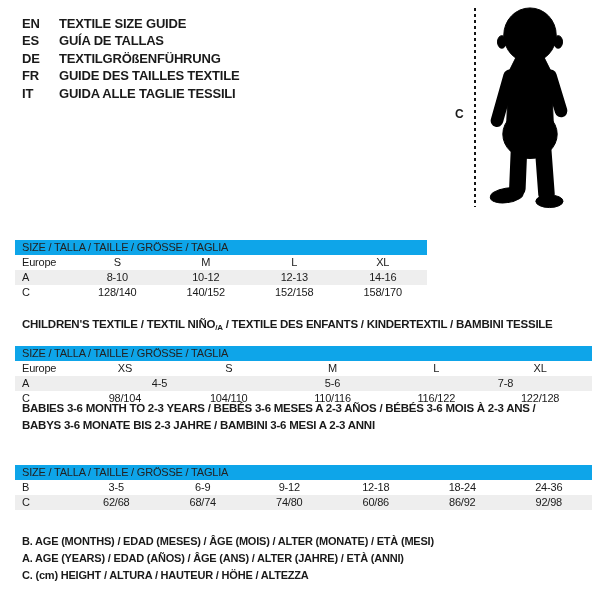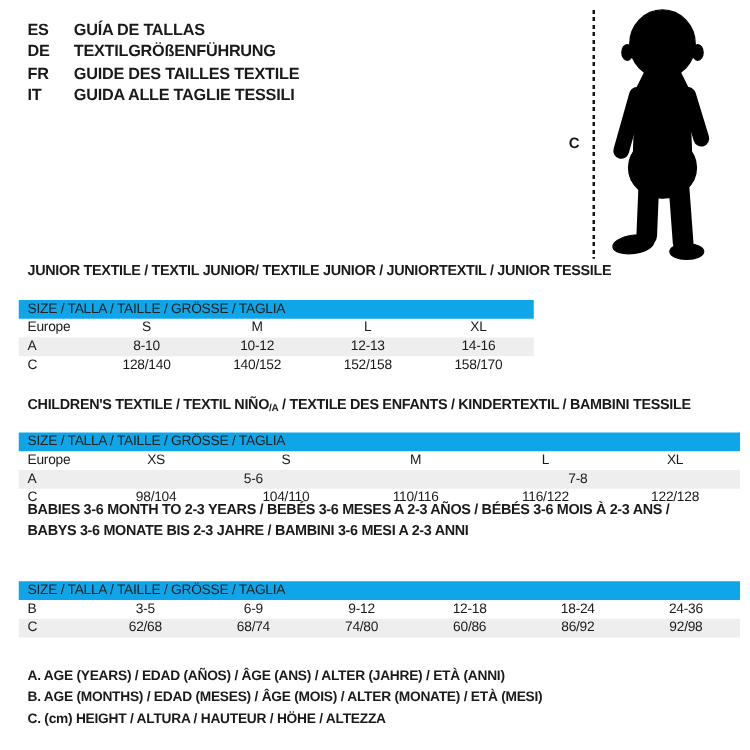--- a/index.html
+++ b/index.html
@@ -42,20 +42,24 @@
   .notes { position:absolute; left:22px; top:533px; font-weight:bold; font-size:11px; letter-spacing:-0.2px; }
   .note { height:17px; line-height:17px; white-space:nowrap; }
 </style>
 </head>
 <body>
 
 <div class="page">
 
   <div class="langs">
     <div class="lang">
+      <span class="code">EN</span>
+      <span>TEXTILE SIZE GUIDE</span>
+    </div>
+    <div class="lang">
       <span class="code">ES</span>
       <span>GUÍA DE TALLAS</span>
     </div>
     <div class="lang">
       <span class="code">DE</span>
       <span>TEXTILGRÖßENFÜHRUNG</span>
     </div>
     <div class="lang">
       <span class="code">FR</span>
       <span>GUIDE DES TAILLES TEXTILE</span>
@@ -77,21 +81,20 @@
       <ellipse cx="50" cy="132" rx="28" ry="25"></ellipse>
       <line x1="29" y1="72" x2="16" y2="118" stroke-width="13" stroke-linecap="round"></line>
       <line x1="71" y1="72" x2="82" y2="108" stroke-width="13" stroke-linecap="round"></line>
       <line x1="39" y1="140" x2="37" y2="188" stroke-width="17" stroke-linecap="round"></line>
       <line x1="63" y1="140" x2="67" y2="194" stroke-width="17" stroke-linecap="round"></line>
       <ellipse cx="26" cy="195" rx="17" ry="7.5" transform="rotate(-8 26 195)"></ellipse>
       <ellipse cx="70" cy="201" rx="14" ry="6.5"></ellipse>
     </g>
   </svg>
 
-  <div class="title" style="top:211px;">JUNIOR TEXTILE / TEXTIL JUNIOR/ TEXTILE JUNIOR / JUNIORTEXTIL / JUNIOR TESSILE</div>
   <div class="tbl t1">
     <div class="band">SIZE / TALLA / TAILLE / GRÖSSE / TAGLIA</div>
     <div class="trow">
       <div class="lbl">Europe</div>
       <div class="val">S</div>
       <div class="val">M</div>
       <div class="val">L</div>
       <div class="val">XL</div>
     </div>
     <div class="trow shaded">
@@ -116,20 +119,21 @@
     <div class="trow">
       <div class="lbl">Europe</div>
       <div class="val">XS</div>
       <div class="val">S</div>
       <div class="val">M</div>
       <div class="val">L</div>
       <div class="val">XL</div>
     </div>
     <div class="trow shaded">
       <div class="lbl">A</div>
+      <div class="val">4-5</div>
       <div class="val">5-6</div>
       <div class="val">7-8</div>
     </div>
     <div class="trow">
       <div class="lbl">C</div>
       <div class="val">98/104</div>
       <div class="val">104/110</div>
       <div class="val">110/116</div>
       <div class="val">116/122</div>
       <div class="val">122/128</div>
@@ -156,18 +160,18 @@
       <div class="val">62/68</div>
       <div class="val">68/74</div>
       <div class="val">74/80</div>
       <div class="val">60/86</div>
       <div class="val">86/92</div>
       <div class="val">92/98</div>
     </div>
   </div>
 
   <div class="notes">
+    <div class="note">B. AGE (MONTHS) / EDAD (MESES) / ÂGE (MOIS) / ALTER (MONATE) / ETÀ (MESI)</div>
     <div class="note">A. AGE (YEARS) / EDAD (AÑOS) / ÂGE (ANS) / ALTER (JAHRE) / ETÀ (ANNI)</div>
-    <div class="note">B. AGE (MONTHS) / EDAD (MESES) / ÂGE (MOIS) / ALTER (MONATE) / ETÀ (MESI)</div>
     <div class="note">C. (cm) HEIGHT / ALTURA / HAUTEUR / HÖHE / ALTEZZA</div>
   </div>
 
 </div>
 
 </body></html>

